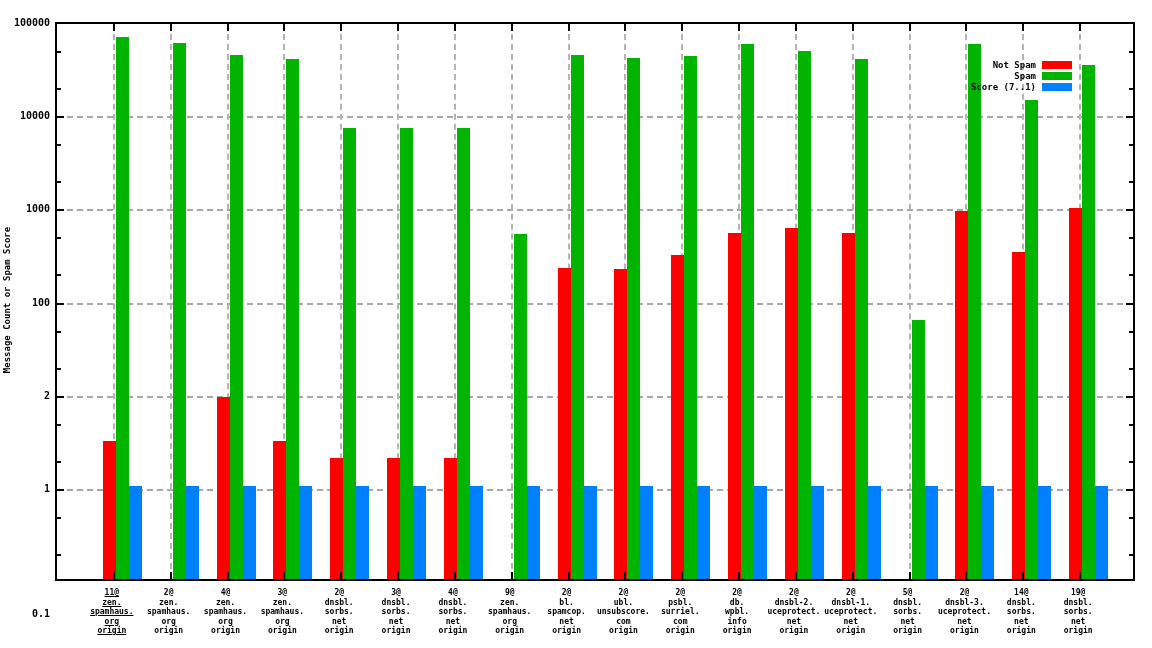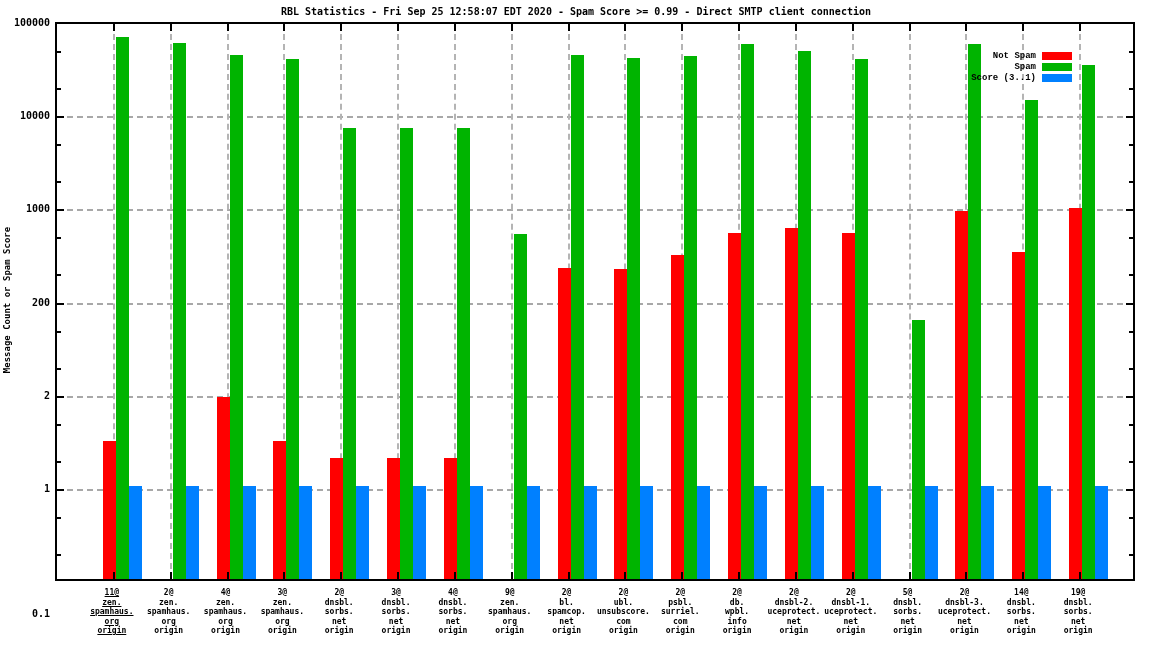--- a/index.html
+++ b/index.html
@@ -24,43 +24,42 @@
     transform:translateY(-50%);
   }
   .xlab{
     position:absolute;width:90px;text-align:center;font-size:8px;font-weight:bold;
     line-height:9.5px;white-space:pre-line;transform:translateX(-50%);
   }
   .yaxis-title{
     position:absolute;left:-128px;top:295px;width:270px;text-align:center;
     font-size:9px;font-weight:bold;transform:rotate(-90deg);transform-origin:center;
   }
-  #legend{position:absolute;z-index:4;top:26px;right:61px;font-family:Liberation Mono, monospace;}
+  #legend{position:absolute;z-index:4;top:35px;right:61px;}
   .legend-row{display:flex;align-items:center;justify-content:flex-end;height:11px;}
   .legend-label{font-size:9px;font-weight:bold;margin-right:6px;white-space:nowrap;}
   .legend-swatch{width:30px;height:8px;}
 </style>
 </head>
 <body>
 
 <div id="screen">
-  <div class="chart-title">RBL Statistics - Fri Sep 25 12:58:07 EDT 2020 - Spam Score &gt;= 0.99 - Direct SMTP client connection</div>
   <div class="yaxis-title">Message Count or Spam Score</div>
   <div id="plot">
     <div id="legend">
         <div class="legend-row">
           <div class="legend-label">Not Spam</div>
           <div class="legend-swatch" style="background: rgb(255, 0, 0);"></div>
         </div>
         <div class="legend-row">
           <div class="legend-label">Spam</div>
           <div class="legend-swatch" style="background: rgb(0, 180, 0);"></div>
         </div>
         <div class="legend-row">
-          <div class="legend-label">Score (3..1)</div>
+          <div class="legend-label">Score (7..1)</div>
           <div class="legend-swatch" style="background: rgb(0, 128, 255);"></div>
         </div>
       </div>
   <div class="hgrid" style="top: 92.1667px;"></div>
       <div class="tick" style="left: 0px; top: 92.1667px; width: 7px; height: 2px;"></div>
       <div class="tick" style="right: 0px; top: 92.1667px; width: 7px; height: 2px;"></div>
       <div class="hgrid" style="top: 185.333px;"></div>
       <div class="tick" style="left: 0px; top: 185.333px; width: 7px; height: 2px;"></div>
       <div class="tick" style="right: 0px; top: 185.333px; width: 7px; height: 2px;"></div>
       <div class="hgrid" style="top: 278.5px;"></div>
@@ -199,21 +198,21 @@
       <div class="tick" style="left: 1022.16px; top: 0px; width: 2px; height: 7px;"></div>
       <div class="tick" style="left: 1022.16px; bottom: 0px; width: 2px; height: 7px;"></div>
       <div class="bar" style="left: 1012.16px; bottom: 0px; width: 13px; height: 370.591px; background: rgb(255, 0, 0);"></div>
       <div class="bar" style="left: 1025.16px; bottom: 0px; width: 13px; height: 514.142px; background: rgb(0, 180, 0);"></div>
       <div class="bar" style="left: 1038.16px; bottom: 0px; width: 13px; height: 93.1667px; background: rgb(0, 128, 255);"></div>
     </div>
   <div id="ylabels">
       <div class="ylab" style="left: 0px; top: 22px;">100000</div>
       <div class="ylab" style="left: 0px; top: 115.167px;">10000</div>
       <div class="ylab" style="left: 0px; top: 208.333px;">1000</div>
-      <div class="ylab" style="left: 0px; top: 301.5px;">200</div>
+      <div class="ylab" style="left: 0px; top: 301.5px;">100</div>
       <div class="ylab" style="left: 0px; top: 394.667px;">2</div>
       <div class="ylab" style="left: 0px; top: 487.833px;">1</div>
       <div class="ylab" style="left: 0px; top: 613px;">0.1</div>
     </div>
   <div id="xlabels">
       <div class="xlab" style="left: 111.842px; top: 588px; text-decoration: underline;">11@
 zen.
 spamhaus.
 org
 origin</div>

